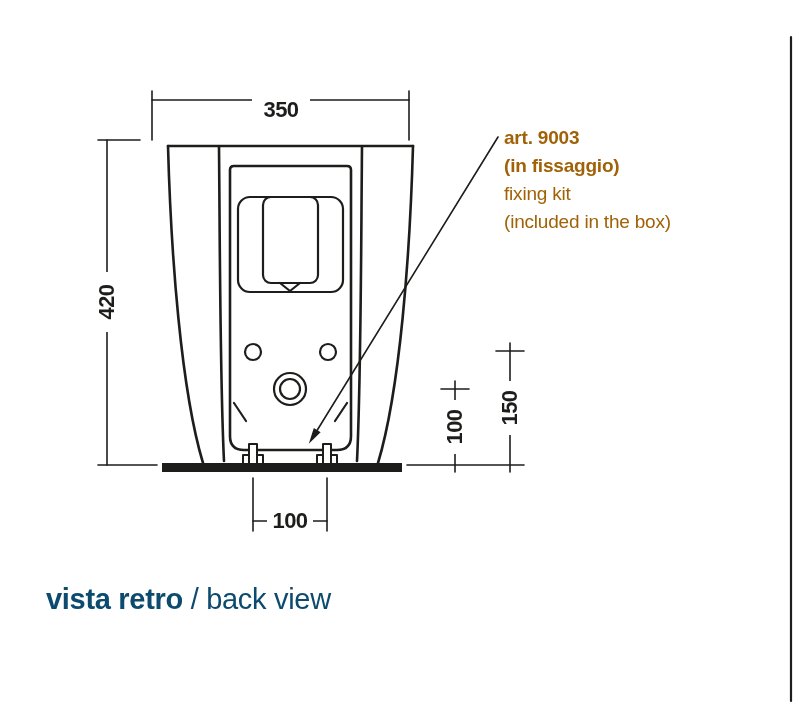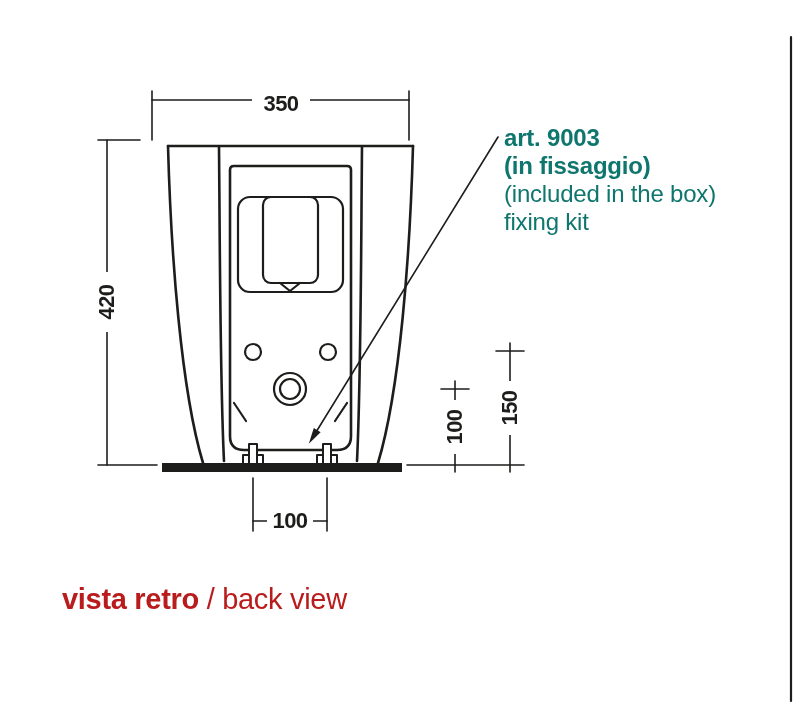--- a/index.html
+++ b/index.html
@@ -11,28 +11,28 @@
   .dim-label {
     position:absolute; display:flex; align-items:center; justify-content:center;
     background:#ffffff; color:#1d1d1b;
     font-size:22px; font-weight:700; letter-spacing:-0.5px;
     white-space:nowrap;
   }
   .rot { transform:rotate(-90deg); }
 
   .annotation {
     position:absolute; left:504px; top:124px;
-    font-size:24px; line-height:28px; letter-spacing:-0.2px; color:#0f766e;
+    font-size:19px; line-height:28px; letter-spacing:-0.2px; color:#a16207;
     white-space:nowrap;
   }
   .annotation .b { font-weight:700; }
 
   .caption {
-    position:absolute; left:62px; top:583px;
-    font-size:29px; letter-spacing:-0.3px; color:#b91c1c; white-space:nowrap;
+    position:absolute; left:46px; top:583px;
+    font-size:29px; letter-spacing:-0.3px; color:#0c4a6e; white-space:nowrap;
   }
   .caption .b { font-weight:700; }
 </style>
 </head>
 <body>
 
 <div class="stage">
 
   <svg width="807" height="708" viewBox="0 0 807 708" xmlns="http://www.w3.org/2000/svg">
     <g fill="none" stroke="#1d1d1b" stroke-linecap="round" stroke-linejoin="round">
@@ -96,32 +96,32 @@
       <g stroke-width="2" fill="#ffffff">
         <rect x="243" y="455" width="20" height="9"></rect>
         <rect x="249" y="444" width="8" height="20"></rect>
         <rect x="317" y="455" width="20" height="9"></rect>
         <rect x="323" y="444" width="8" height="20"></rect>
       </g>
 
     </g>
   </svg>
 
-  <div class="dim-label" style="left:252px; top:90px; width:58px; height:28px;text-align:center;">350</div>
+  <div class="dim-label" style="left:252px; top:96px; width:58px; height:28px;text-align:center;">350</div>
 
   <div class="dim-label rot" style="left:77px; top:289px; width:60px; height:26px;">420</div>
 
   <div class="dim-label rot" style="left:428px; top:415px; width:54px; height:24px;">100</div>
 
   <div class="dim-label rot" style="left:483px; top:396px; width:54px; height:24px;">150</div>
 
   <div class="dim-label" style="left:267px; top:508px; width:46px; height:26px;">100</div>
 
   <div class="annotation">
     <div class="b">art. 9003</div>
     <div class="b">(in fissaggio)</div>
+    <div>fixing kit</div>
     <div>(included in the box)</div>
-    <div>fixing kit</div>
   </div>
 
   <div class="caption"><span class="b">vista retro</span><span> / back view</span></div>
 
 </div>
 
 </body></html>

